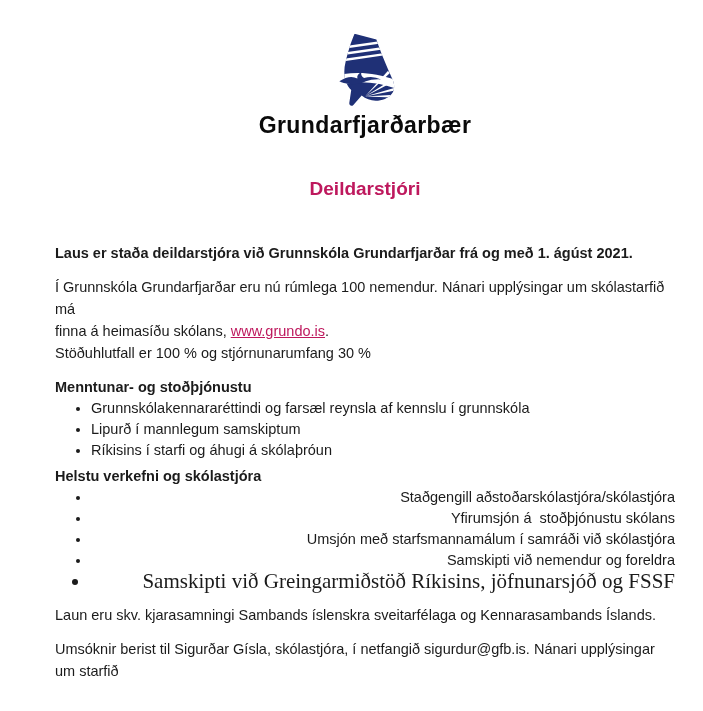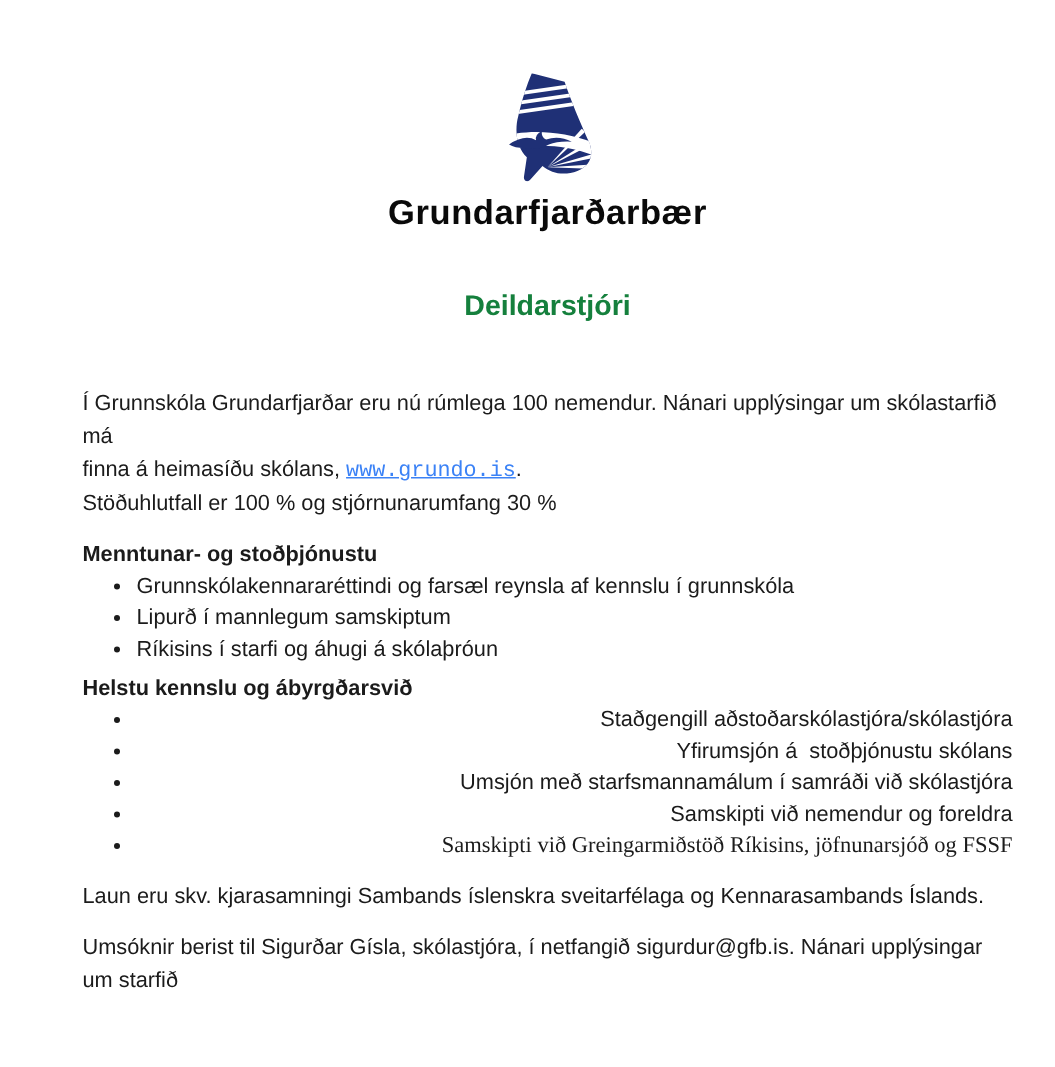--- a/index.html
+++ b/index.html
@@ -2,48 +2,48 @@
 <html><head>
 <meta charset="utf-8">
 <style>
   html, body { margin: 0; padding: 0; background: #ffffff; }
   body {
     width: 703px; height: 711px; overflow: hidden;
     font-family: "Liberation Sans", sans-serif;
     color: #1b1b1b;
     -webkit-font-smoothing: antialiased;
   }
-  .page { padding: 31px 28px 0 55px; box-sizing: border-box; width: 703px; margin-top: 15px; }
+  .page { padding: 31px 28px 0 55px; box-sizing: border-box; width: 703px; }
 
   .logo-block { width: 620px; text-align: center; }
   .logo-block svg { display: inline-block; }
   .org-name {
     font-size: 23px; font-weight: 800; letter-spacing: 0.4px;
     color: #0a0a0a; line-height: 28px; margin-top: 0;
   }
 
   .job-title {
     width: 620px; text-align: center;
-    font-size: 19px; font-weight: 700; color: #15803d;
+    font-size: 19px; font-weight: 700; color: #be185d;
     margin-top: 38px; line-height: 24px;
   }
 
   .doc { margin-top: 41px; font-size: 14.5px; line-height: 22px; }
   .doc p { margin: 0 0 12px 0; white-space: pre-wrap; }
   .doc p.sec { margin-bottom: 0; }
   .bold { font-weight: 700; }
-  a.link { color: #3b82f6; text-decoration: underline; cursor: pointer; font-family: Liberation Mono, monospace; }
+  a.link { color: #be185d; text-decoration: underline; cursor: pointer; }
 
   ul.bullets {
     margin: 0 0 4px 0; padding-left: 36px;
     list-style-type: disc;
   }
   ul.bullets.mb12 { margin-bottom: 12px; text-align: right; }
   ul.bullets li { line-height: 21px; white-space: pre-wrap; }
-  ul.bullets li.serif { font-family: "Liberation Serif", serif; font-size: 15px; }
+  ul.bullets li.serif { font-family: "Liberation Serif", serif; font-size: 21px; }
 </style>
 </head>
 <body>
 
 <div class="page">
 
   <div class="logo-block">
     <svg width="78" height="76" viewBox="0 0 80 80" xmlns="http://www.w3.org/2000/svg">
       <defs>
         <clipPath id="logoClip">
@@ -65,31 +65,32 @@
         <path d="M13 53 Q24 45.5 32 50 Q31 46 36 43.5 Q35.5 48 39 49.5 Q48 46.5 57 51 Q47 50.5 41 53 Q33 57.5 24 55.5 Q17 55.5 13 53 Z"></path>
       </g>
     </svg>
     <div class="org-name">Grundarfjarðarbær</div>
   </div>
 
   <div class="job-title">Deildarstjóri</div>
 
   <div class="doc">
 
+    <p class="bold">Laus er staða deildarstjóra við Grunnskóla Grundarfjarðar frá og með 1. ágúst 2021.</p>
 
     <p><span>Í Grunnskóla Grundarfjarðar eru nú rúmlega 100 nemendur. Nánari upplýsingar um skólastarfið má</span><br><span>finna á heimasíðu skólans, </span><a href="#" class="link">www.grundo.is</a><span>.</span><br><span>Stöðuhlutfall er 100 % og stjórnunarumfang 30 %</span></p>
 
     <p class="bold sec">Menntunar- og stoðþjónustu</p>
     <ul class="bullets">
       <li>Grunnskólakennararéttindi og farsæl reynsla af kennslu í grunnskóla</li>
       <li>Lipurð í mannlegum samskiptum</li>
       <li>Ríkisins í starfi og áhugi á skólaþróun</li>
     </ul>
 
-    <p class="bold sec">Helstu kennslu og ábyrgðarsvið</p>
+    <p class="bold sec">Helstu verkefni og skólastjóra</p>
     <ul class="bullets mb12">
       <li>Staðgengill aðstoðarskólastjóra/skólastjóra</li>
       <li>Yfirumsjón á  stoðþjónustu skólans</li>
       <li>Umsjón með starfsmannamálum í samráði við skólastjóra</li>
       <li>Samskipti við nemendur og foreldra</li>
       <li class="serif">Samskipti við Greingarmiðstöð Ríkisins, jöfnunarsjóð og FSSF</li>
     </ul>
 
     <p>Laun eru skv. kjarasamningi Sambands íslenskra sveitarfélaga og Kennarasambands Íslands.</p>
 

